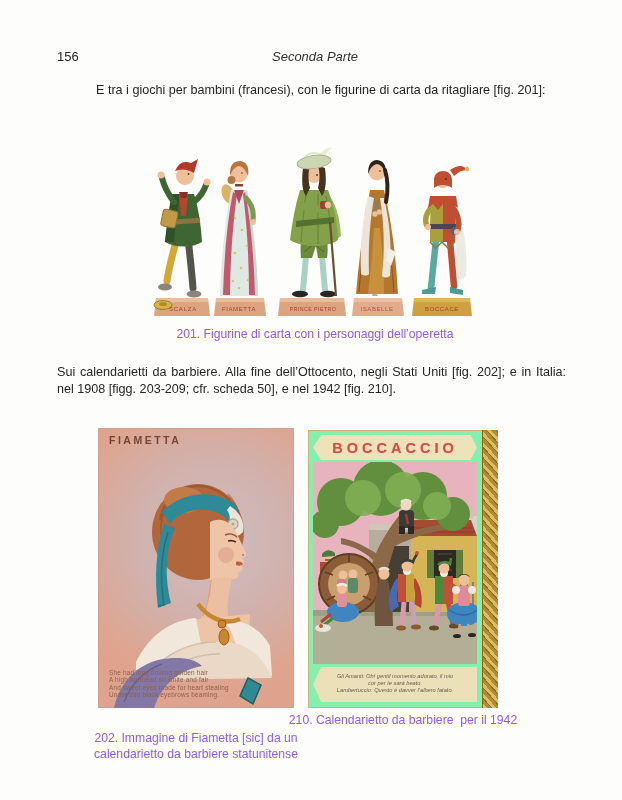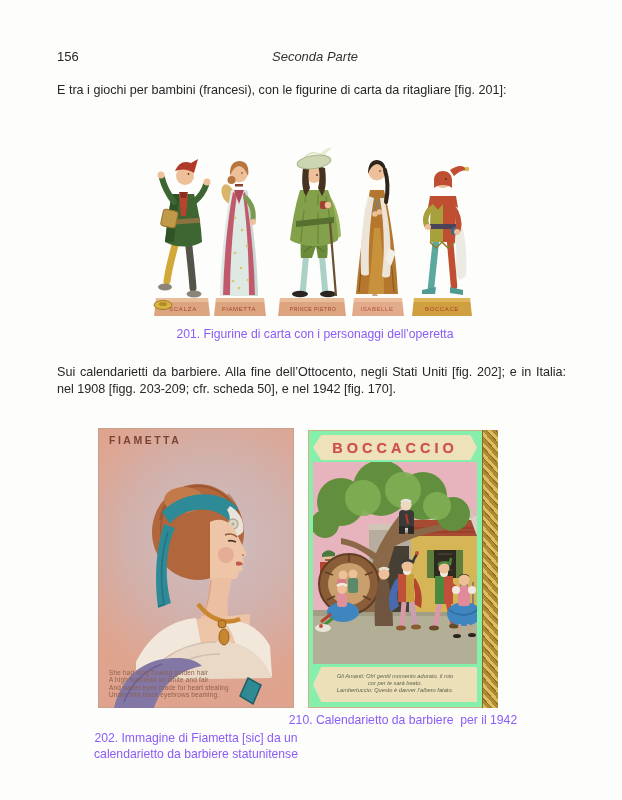--- a/index.html
+++ b/index.html
@@ -3,21 +3,21 @@
 <meta charset="utf-8">
 <style>
   html,body{margin:0;padding:0;background:#ffffff;}
   #page{
     position:relative;width:622px;height:800px;background:#fdfdfc;
     font-family:Liberation Sans, sans-serif;color:#262626;overflow:hidden;padding-left:8px;
   }
   .pagenum{position:absolute;left:57px;top:49px;font-size:13px;}
   .runhead{position:absolute;left:0;right:0;top:49px;text-align:center;font-style:italic;font-size:13px;color:#333;}
   .para{position:absolute;left:57px;width:509px;font-size:12.6px;line-height:17px;text-align:justify;}
-  .p1{top:82px;}
+  .p1{top:82px;margin-left:39px;}
   .p2{top:364px;}
   .figstrip{position:absolute;left:146px;top:118px;}
   .cap{position:absolute;font-size:12.2px;line-height:16px;text-align:center;color:#8b5cf6;}
   .cap201{left:0;right:0;top:326px;}
   .cap202{left:66px;top:730px;width:260px;}
   .cap210{left:278px;top:712px;width:250px;white-space:pre-wrap;}
 
   
   .card202{
     position:absolute;left:98px;top:428px;width:196px;height:280px;
@@ -193,21 +193,21 @@
         <path d="M50 52 Q62 44 67 52 Q60 52 54 58 Z" fill="#bf4f30"></path>
         <circle cx="67" cy="51" r="2.2" fill="#d8b84a"></circle>
         <circle cx="46" cy="61" r="0.9" fill="#4a2f22"></circle>
         <text x="42" y="193" font-size="6" fill="#a5432e" text-anchor="middle" letter-spacing="0.6">BOCCACE</text>
       </g>
     </svg>
   </div>
 
   <div class="cap cap201">201. Figurine di carta con i personaggi dell’operetta</div>
 
-  <div class="para p2">Sui calendarietti da barbiere. Alla fine dell’Ottocento, negli Stati Uniti [fig. 202]; e in Italia: nel 1908 [figg. 203-209; cfr. scheda 50], e nel 1942 [fig. 170].</div>
+  <div class="para p2">Sui calendarietti da barbiere. Alla fine dell’Ottocento, negli Stati Uniti [fig. 202]; e in Italia: nel 1908 [figg. 203-209; cfr. scheda 50], e nel 1942 [fig. 210].</div>
 
   <div class="card202">
     <svg width="196" height="280" viewBox="0 0 196 280" style="position:absolute;left:0;top:0">
       <ellipse cx="100" cy="104" rx="46" ry="48" fill="#b2663c"></ellipse>
       <path d="M62 92 C66 70 82 58 100 58 C118 58 134 70 140 88" stroke="#8f4c28" stroke-width="2" fill="none" opacity="0.6"></path>
       <path d="M66 120 C60 104 62 84 74 72 M130 66 C140 76 144 92 142 104" stroke="#8f4c28" stroke-width="1.6" fill="none" opacity="0.5"></path>
       <ellipse cx="86" cy="72" rx="20" ry="13" fill="#c27a48"></ellipse>
       <path d="M64 84 C84 62 122 60 140 80 L133 95 C118 76 86 78 72 96 Z" fill="#2d8a96"></path>
       <path d="M66 96 C58 120 56 150 60 180 L73 175 C66 148 68 120 77 100 Z" fill="#2d8a96"></path>
       <path d="M60 178 L66 177 C62 152 63 126 70 104" stroke="#1f6a74" stroke-width="1.5" fill="none" opacity="0.7"></path>

